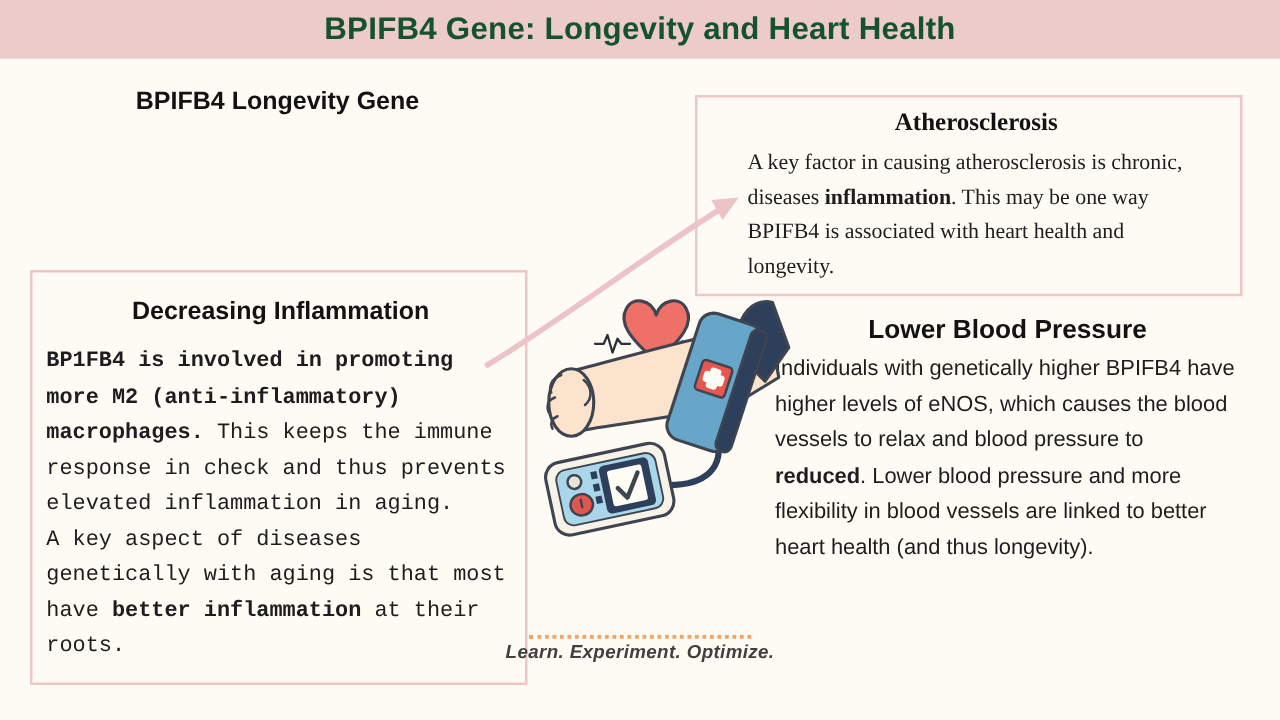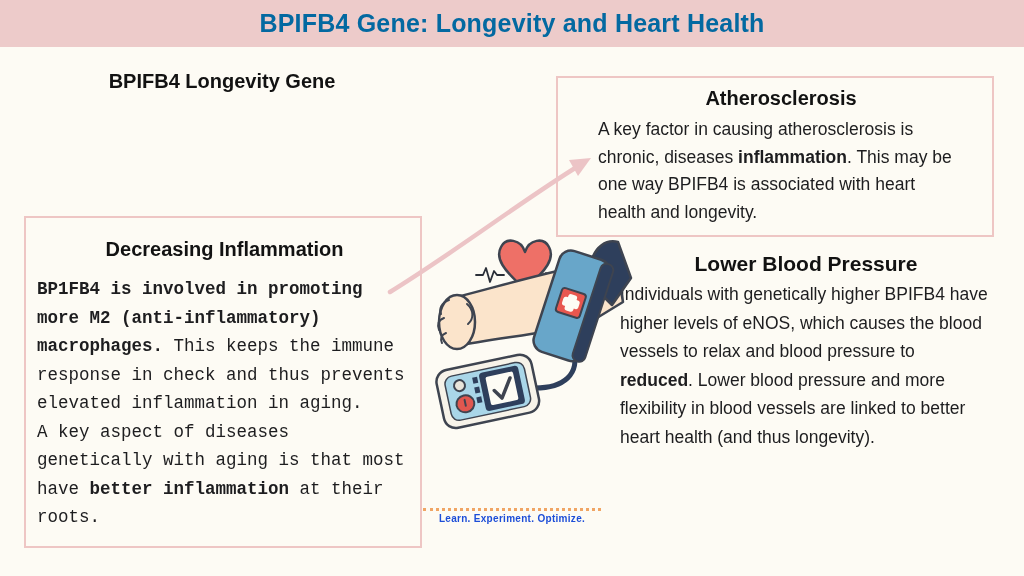--- a/index.html
+++ b/index.html
@@ -7,40 +7,41 @@
     width:1024px;height:576px;position:relative;overflow:hidden;
     background:#fdfbf4;
     font-family:"Liberation Sans", sans-serif;
     color:#1d1d1f;
   }
   .banner{
     position:absolute;left:0;top:0;width:1024px;height:47px;
     background:#edcbca;display:flex;align-items:center;justify-content:center;
   }
   .banner h1{
-    margin:0;font-size:25px;font-weight:800;color:#0369a1;letter-spacing:.2px;
+    margin:0;font-size:25px;font-weight:800;color:#14532d;letter-spacing:.2px;
   }
   .sec-heading{
     margin:0 0 6px 0;font-size:20px;font-weight:700;color:#121212;text-align:center;
   }
   .body-text{
     margin:0;font-size:17.5px;line-height:27.5px;
   }
   .body-text b{font-weight:700;}
   
   .sec-longevity{
     position:absolute;left:50px;top:70px;width:344px;
   }
   
   .pinkbox{
     position:absolute;border:2px solid #eec6c4;background:transparent;box-sizing:border-box;
   }
   .box-athero{
     left:556px;top:76px;width:438px;height:161px;
     padding:9px 28px 0 40px;
+    font-family:Liberation Serif, serif;
   }
   .box-inflam{
     left:24px;top:216px;width:398px;height:332px;
     padding:20px 8px 0 11px;
   }
   .box-inflam .body-text{line-height:28.5px;font-family:Liberation Mono, monospace;}
   .sec-bp{
     position:absolute;left:620px;top:252px;width:372px;
   }
   .sec-bp .sec-heading{font-size:21px;margin-bottom:4px;text-align:center;}
@@ -50,21 +51,21 @@
   .logo{
     position:absolute;left:0;top:508px;width:1024px;text-align:center;
   }
   .logo .brand{
     font-size:25px;font-weight:700;color:#8a8a84;letter-spacing:1px;
   }
   .logo .dots{
     width:178px;height:0;border-bottom:3px dotted #f0a564;margin:0 auto 2px;
   }
   .logo .tagline{
-    font-size:10px;font-weight:700;color:#1d4ed8;letter-spacing:.3px;
+    font-size:15px;font-weight:700;color:#404040;letter-spacing:.3px;font-style:italic;
   }
 </style>
 </head>
 <body>
 
 <header class="banner">
   <h1>BPIFB4 Gene: Longevity and Heart Health</h1>
 </header>
 
 <section class="sec-longevity">

